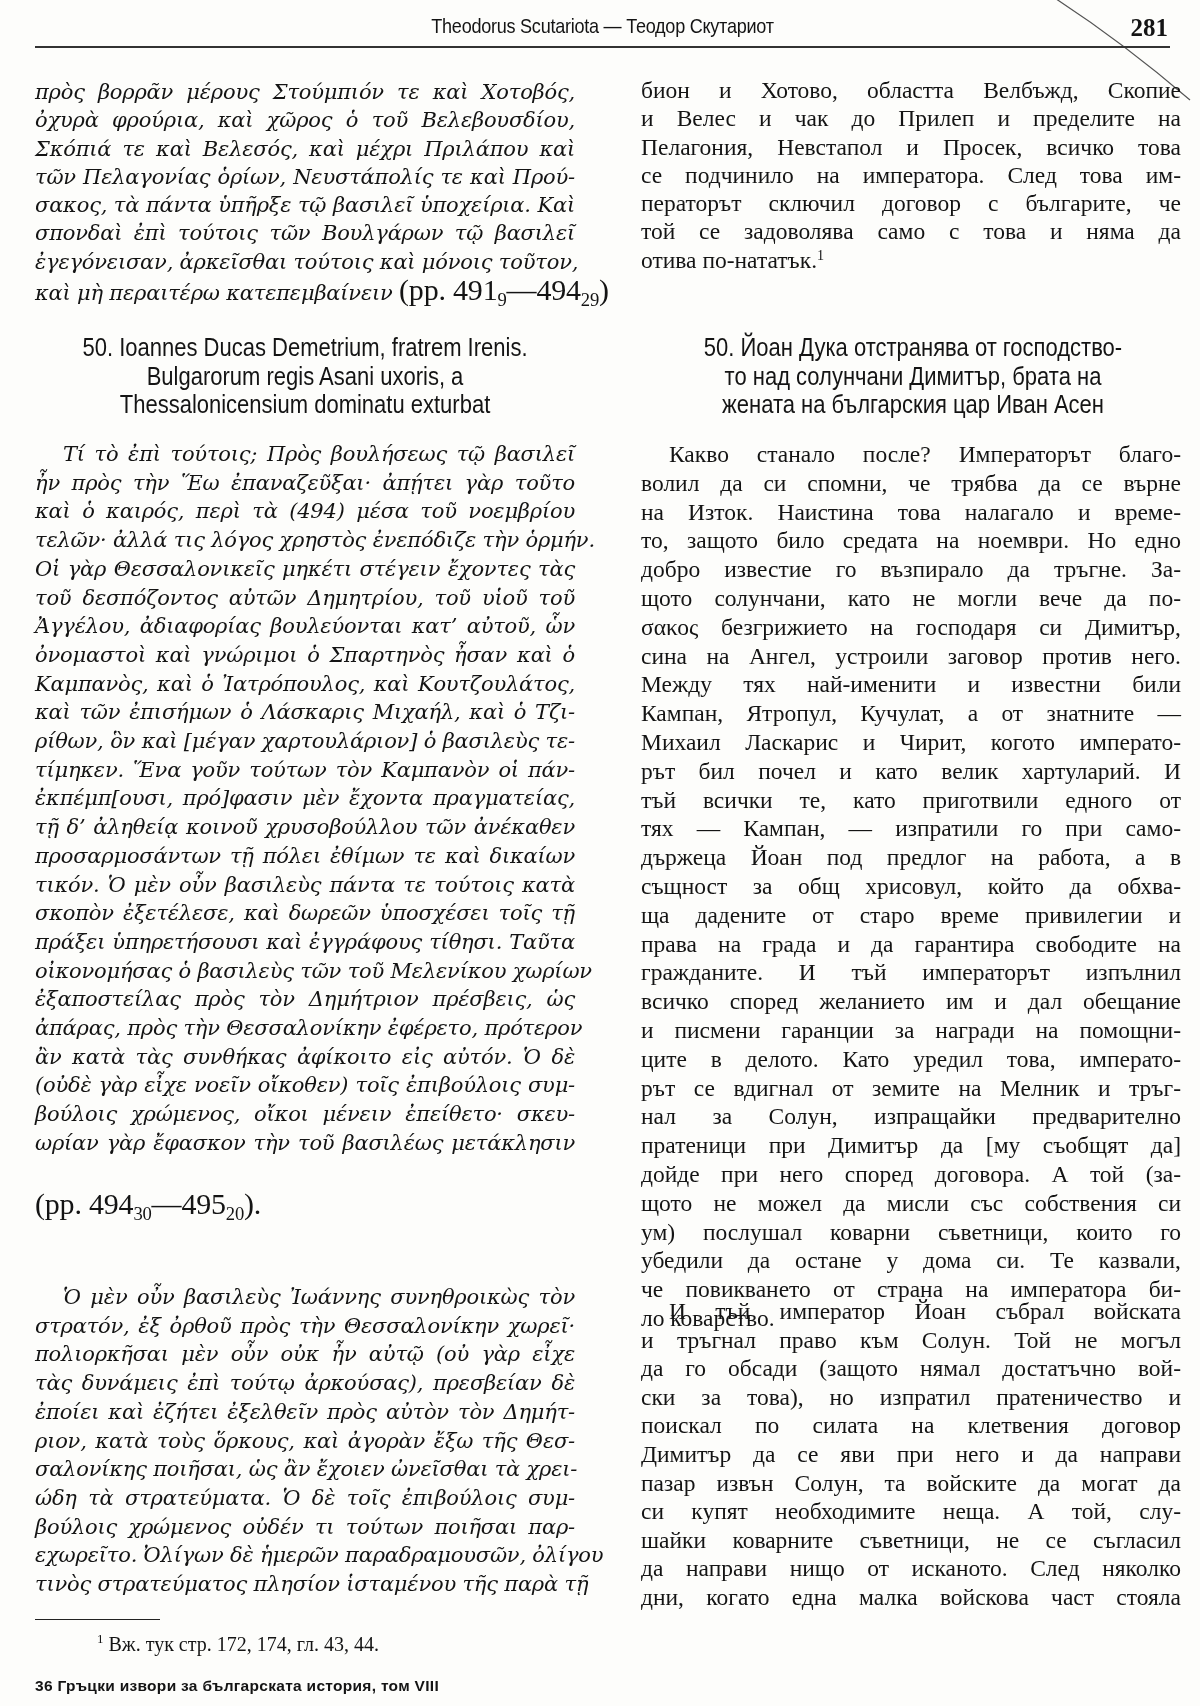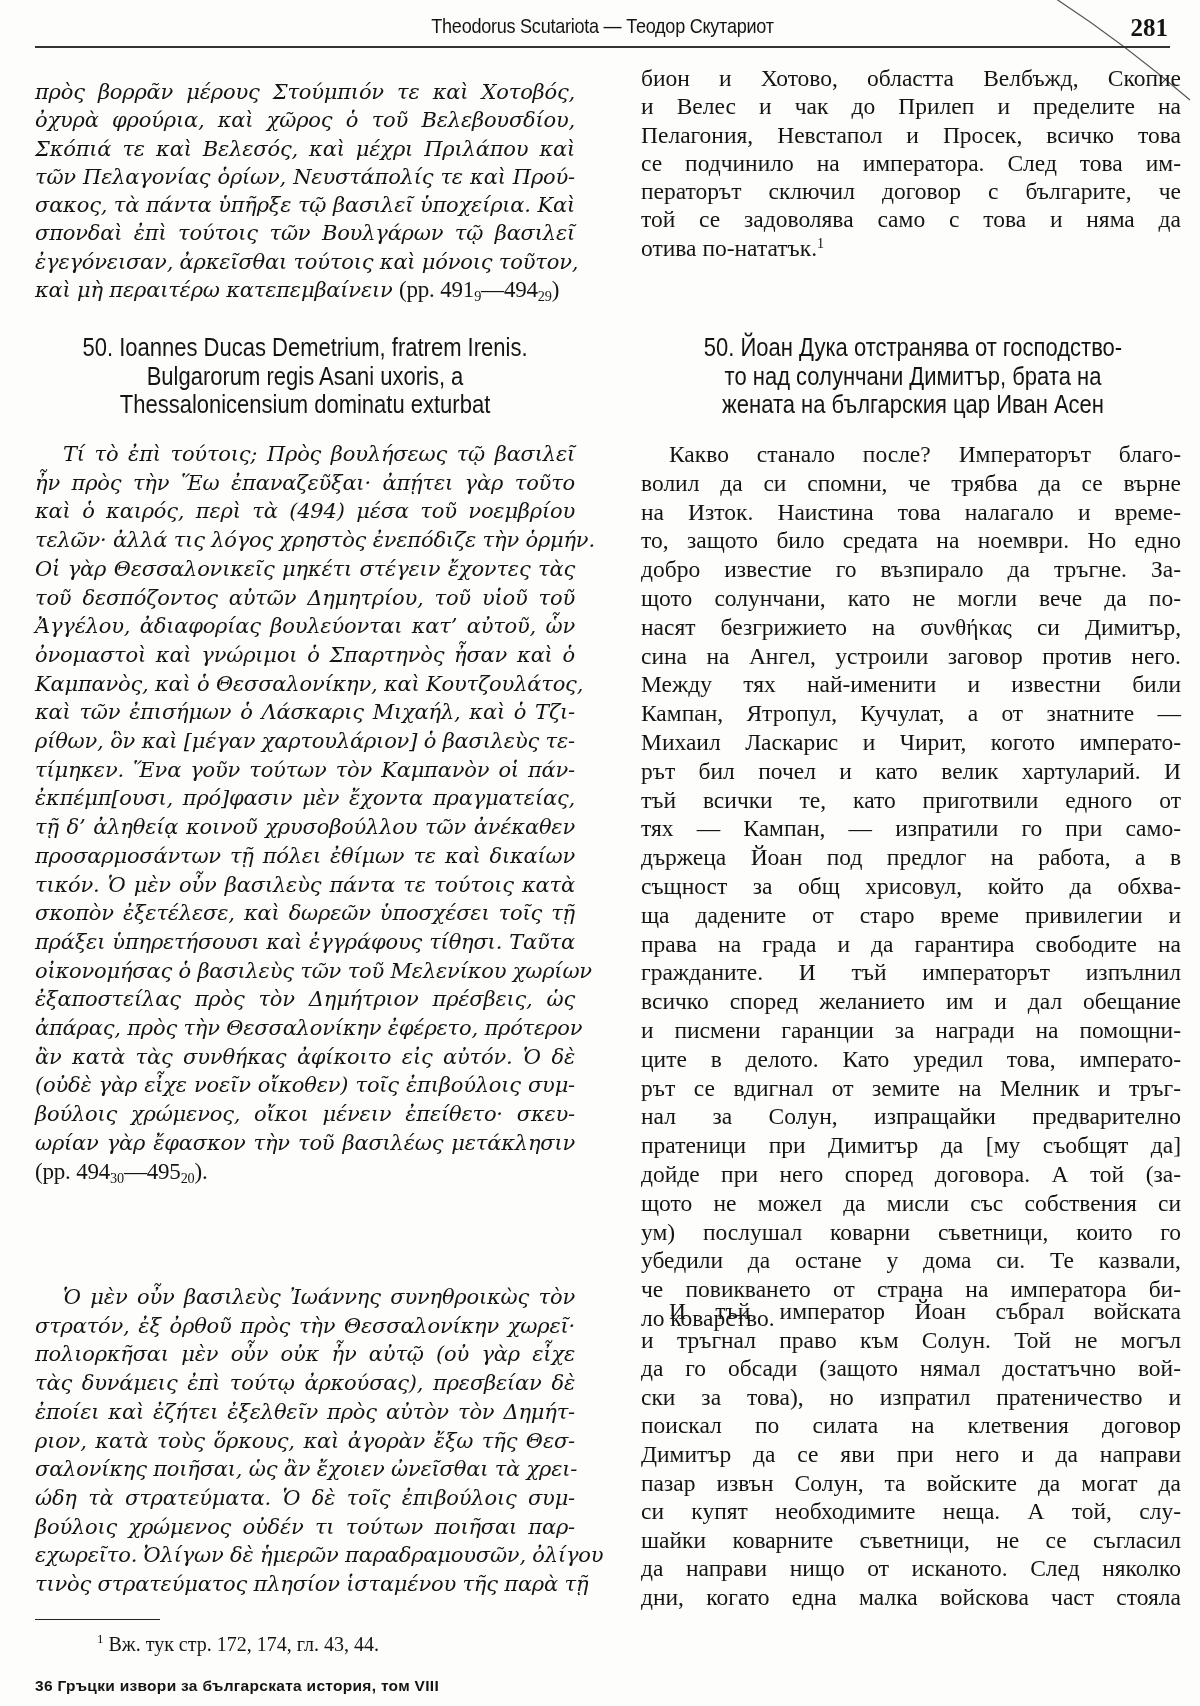--- a/index.html
+++ b/index.html
@@ -41,21 +41,21 @@
     font-family:"Liberation Sans", sans-serif; font-size:25px; line-height:28.5px;
   }
   .heading .hl { display:block; transform:scaleX(0.88); transform-origin:center; white-space:nowrap; }
 
   .footnote-rule { position:absolute; left:35px; top:1619px; width:125px; border-top:1.5px solid #222; }
   .footnote { position:absolute; left:97px; top:1631px; font-family:"Liberation Serif", serif; font-size:20px; }
   .footnote sup { font-size:13px; }
   .signature { position:absolute; left:35px; top:1677px; font-family:Liberation Sans, sans-serif; font-size:15.5px; font-weight:bold; letter-spacing:0.3px; }
   sub { font-size:0.62em; vertical-align:-0.3em; line-height:0; }
   sup.fn { font-size:0.6em; vertical-align:0.6em; line-height:0; }
-  .upright { font-style:normal; font-family:"Liberation Serif", serif; font-size:23px; }
+  .upright { font-style:normal; font-family:"Liberation Serif", serif; font-size:30px;margin-top:32px; }
 </style>
 </head>
 <body>
 
 <svg class="scan-line" viewBox="0 0 1200 260">
   <path d="M1050 -5 Q1120 40 1190 100" stroke="#555" stroke-width="1.2" fill="none"></path>
 </svg>
 
 <div class="header">
   <div class="running-title">Theodorus Scutariota — Теодор Скутариот</div>
@@ -72,21 +72,21 @@
       <span class="ln">σακος, τὰ πάντα ὑπῆρξε τῷ βασιλεῖ ὑποχείρια. Καὶ</span>
       <span class="ln">σπονδαὶ ἐπὶ τούτοις τῶν Βουλγάρων τῷ βασιλεῖ</span>
       <span class="ln">ἐγεγόνεισαν, ἀρκεῖσθαι τούτοις καὶ μόνοις τοῦτον,</span>
     </div>
   <span class="ln last">
     <span>καὶ μὴ περαιτέρω κατεπεμβαίνειν</span>
     <span class="upright"><span>(pp. </span><span>491</span><sub>9</sub><span>—</span><span>494</span><sub>29</sub><span>)</span></span>
   </span>
 </div>
 
-<div class="col right bg" style="top:64px;">
+<div class="col right bg" style="top:76px;">
   <div id="b-top">
       <span class="ln">бион и Хотово, областта Велбъжд, Скопие</span>
       <span class="ln">и Велес и чак до Прилеп и пределите на</span>
       <span class="ln">Пелагония, Невстапол и Просек, всичко това</span>
       <span class="ln">се подчинило на императора. След това им-</span>
       <span class="ln">ператорът сключил договор с българите, че</span>
       <span class="ln">той се задоволява само с това и няма да</span>
     </div>
   <span class="ln last"><span>отива по-нататък.</span><sup class="fn">1</sup></span>
 </div>
@@ -105,21 +105,21 @@
 <div class="col left greek" style="top:440px; line-height:28.7px;">
   <div id="g-p1">
       <span class="ln" style="padding-left: 28px;">Τί τὸ ἐπὶ τούτοις; Πρὸς βουλήσεως τῷ βασιλεῖ</span>
       <span class="ln">ἦν πρὸς τὴν Ἕω ἐπαναζεῦξαι· ἀπῄτει γὰρ τοῦτο</span>
       <span class="ln">καὶ ὁ καιρός, περὶ τὰ (494) μέσα τοῦ νοεμβρίου</span>
       <span class="ln">τελῶν· ἀλλά τις λόγος χρηστὸς ἐνεπόδιζε τὴν ὁρμήν.</span>
       <span class="ln">Οἱ γὰρ Θεσσαλονικεῖς μηκέτι στέγειν ἔχοντες τὰς</span>
       <span class="ln">τοῦ δεσπόζοντος αὐτῶν Δημητρίου, τοῦ υἱοῦ τοῦ</span>
       <span class="ln">Ἀγγέλου, ἀδιαφορίας βουλεύονται κατ’ αὐτοῦ, ὧν</span>
       <span class="ln">ὀνομαστοὶ καὶ γνώριμοι ὁ Σπαρτηνὸς ἦσαν καὶ ὁ</span>
-      <span class="ln">Καμπανὸς, καὶ ὁ Θεσσαλονίκην, καὶ Κουτζουλάτος,</span>
+      <span class="ln">Καμπανὸς, καὶ ὁ Ἰατρόπουλος, καὶ Κουτζουλάτος,</span>
       <span class="ln">καὶ τῶν ἐπισήμων ὁ Λάσκαρις Μιχαήλ, καὶ ὁ Τζι-</span>
       <span class="ln">ρίθων, ὃν καὶ [μέγαν χαρτουλάριον] ὁ βασιλεὺς τε-</span>
       <span class="ln">τίμηκεν. Ἕνα γοῦν τούτων τὸν Καμπανὸν οἱ πάν-</span>
       <span class="ln">ἐκπέμπ[ουσι, πρό]φασιν μὲν ἔχοντα πραγματείας,</span>
       <span class="ln">τῇ δ’ ἀληθείᾳ κοινοῦ χρυσοβούλλου τῶν ἀνέκαθεν</span>
       <span class="ln">προσαρμοσάντων τῇ πόλει ἐθίμων τε καὶ δικαίων</span>
       <span class="ln">τικόν. Ὁ μὲν οὖν βασιλεὺς πάντα τε τούτοις κατὰ</span>
       <span class="ln">σκοπὸν ἐξετέλεσε, καὶ δωρεῶν ὑποσχέσει τοῖς τῇ</span>
       <span class="ln">πράξει ὑπηρετήσουσι καὶ ἐγγράφους τίθησι. Ταῦτα</span>
       <span class="ln">οἰκονομήσας ὁ βασιλεὺς τῶν τοῦ Μελενίκου χωρίων</span>
@@ -150,21 +150,21 @@
 </div>
 
 <div class="col right bg" style="top:440px; line-height:28.8px;">
   <div id="b-p1">
       <span class="ln" style="padding-left: 28px;">Какво станало после? Императорът благо-</span>
       <span class="ln">волил да си спомни, че трябва да се върне</span>
       <span class="ln">на Изток. Наистина това налагало и време-</span>
       <span class="ln">то, защото било средата на ноември. Но едно</span>
       <span class="ln">добро известие го възпирало да тръгне. За-</span>
       <span class="ln">щото солунчани, като не могли вече да по-</span>
-      <span class="ln">насят безгрижието на συνθήκας си Димитър,</span>
+      <span class="ln">σακος безгрижието на господаря си Димитър,</span>
       <span class="ln">сина на Ангел, устроили заговор против него.</span>
       <span class="ln">Между тях най-именити и известни били</span>
       <span class="ln">Кампан, Ятропул, Кучулат, а от знатните —</span>
       <span class="ln">Михаил Ласкарис и Чирит, когото императо-</span>
       <span class="ln">рът бил почел и като велик хартуларий. И</span>
       <span class="ln">тъй всички те, като приготвили едного от</span>
       <span class="ln">тях — Кампан, — изпратили го при само-</span>
       <span class="ln">държеца Йоан под предлог на работа, а в</span>
       <span class="ln">същност за общ хрисовул, който да обхва-</span>
       <span class="ln">ща дадените от старо време привилегии и</span>

